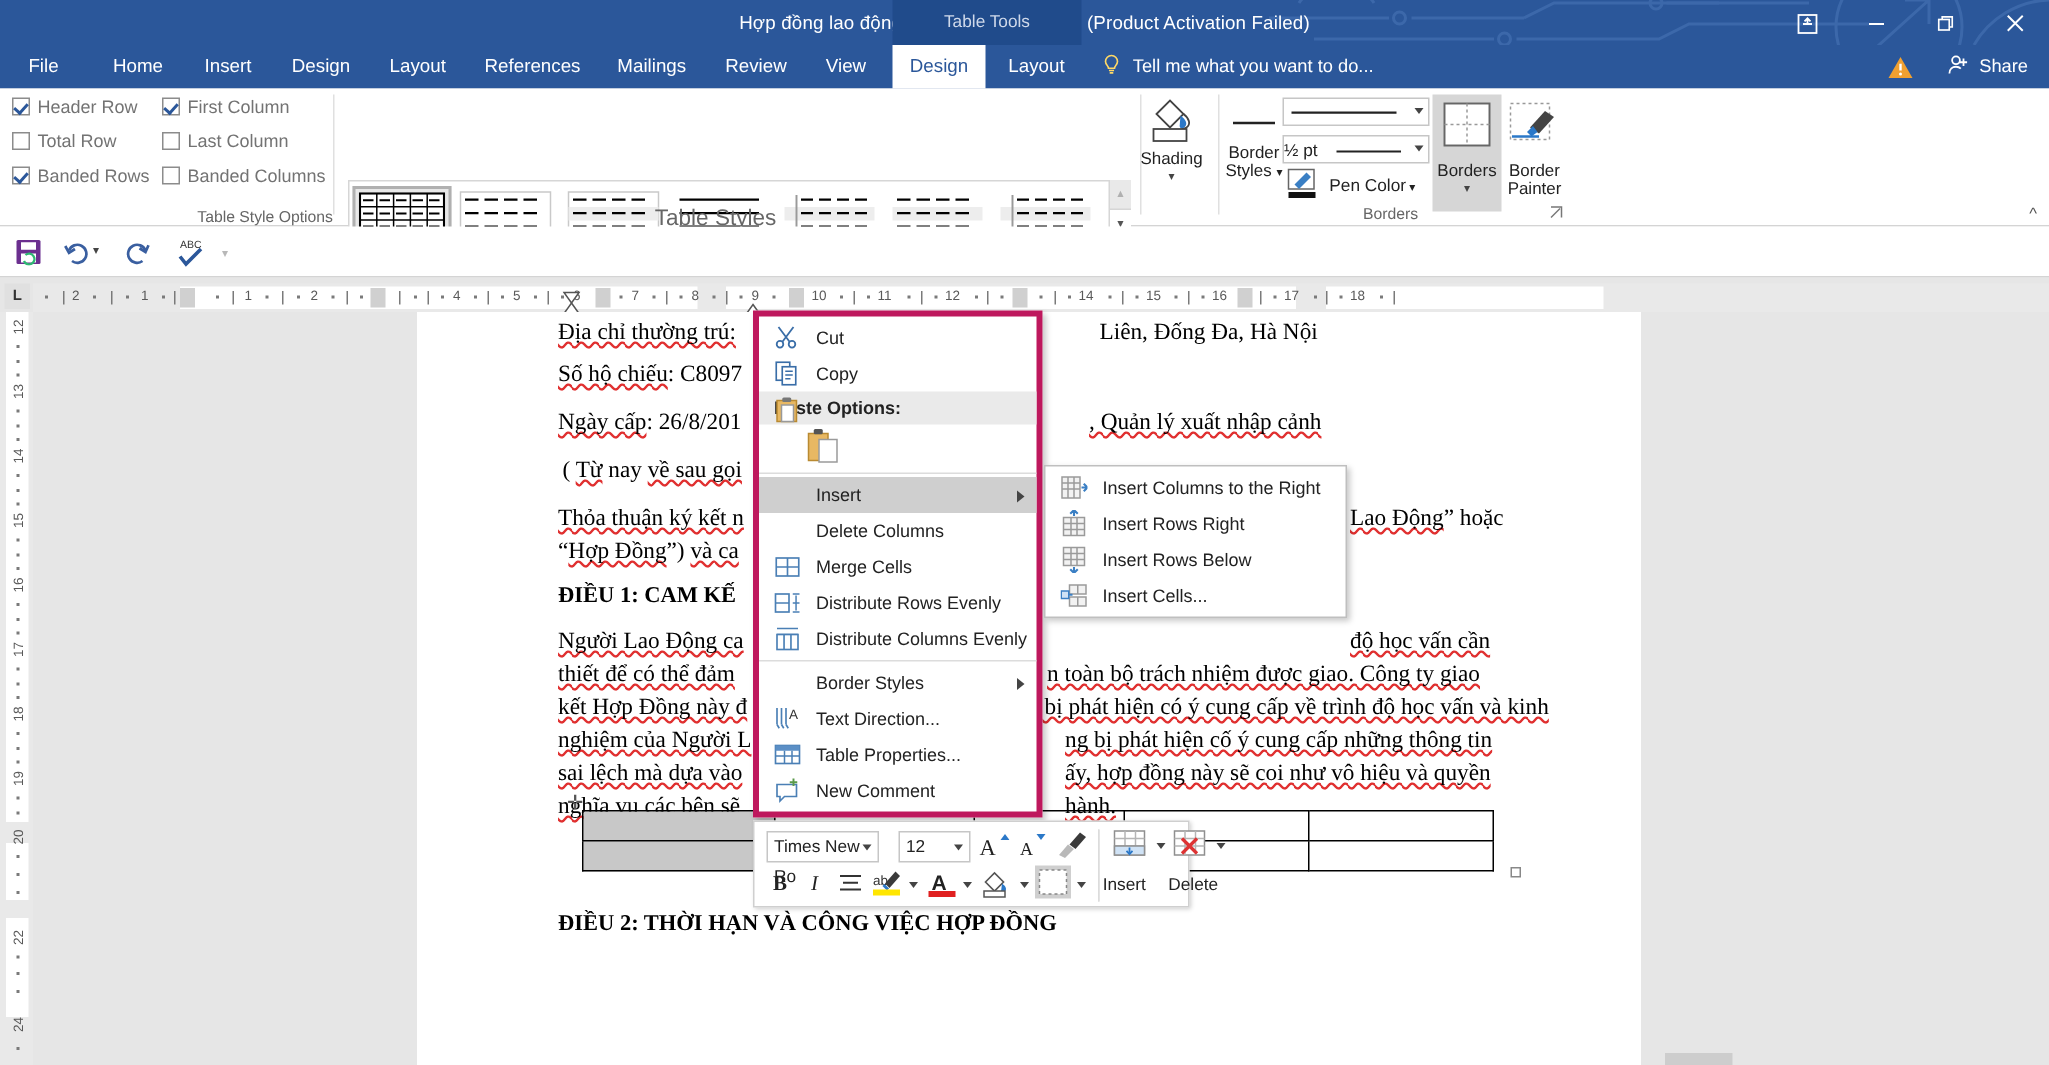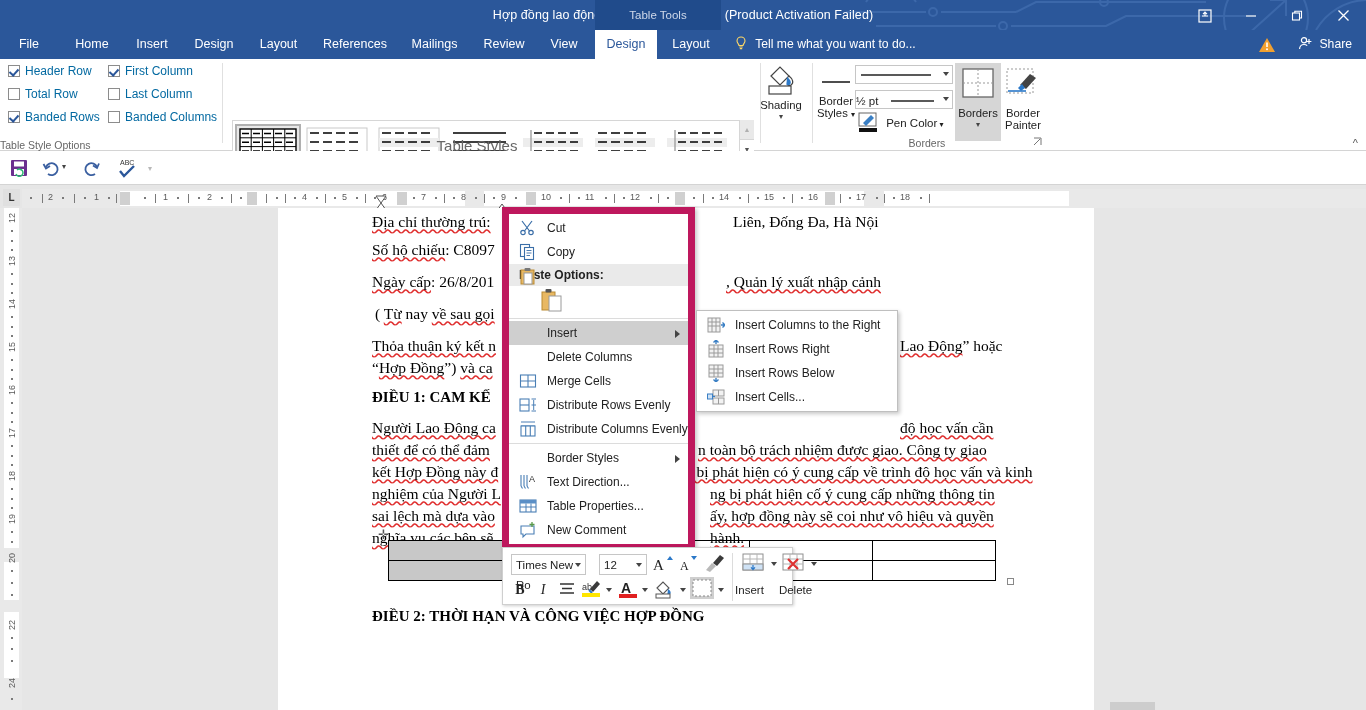--- a/index.html
+++ b/index.html
@@ -61,21 +61,21 @@
   
   .ribbon{
     position:absolute; left:0; top:59px; width:1366px; height:92px;
     background:#fff; border-bottom:1px solid #d4d4d4;
   }
   .ribbon-sep{
     position:absolute; top:4px; width:1px; height:80px; background:#e0e0e0;
   }
 
   
-  .cbrow{ position:absolute; font-size:12px; color:#0369a1; }
+  .cbrow{ position:absolute; font-size:12px; color:#737373; }
   .cb{
     display:inline-block; width:12px; height:12px; border:1px solid #8c8c8c;
     background:#fff; vertical-align:-2px; margin-right:5px; position:relative;
   }
   .cb.checked:after{
     content:""; position:absolute; left:2px; top:1px; width:4px; height:7px;
     border:solid #2b579a; border-width:0 2px 2px 0; transform:rotate(42deg);
   }
 
   
@@ -175,21 +175,21 @@
   .tbl td.shaded{ background:#c8c8c8; }
 
   .tblhandle{
     position:absolute; width:11px;height:11px; border:1px solid #888; background:#fff;
     font-size:9px; line-height:9px; text-align:center; color:#555;
   }
 
   
   .ctxmenu{
     position:absolute; left:502px; top:207px; width:193px;
-    background:#fff; border:7px solid #be185d;
+    background:#fff; border:4px solid #be185d;
     box-shadow:2px 2px 4px rgba(0,0,0,.22);
     font-size:12px; color:#222; padding:2px 0;
   }
   .ctxitem{
     position:relative; height:24px; line-height:24px; padding-left:38px;
     white-space:nowrap;
   }
   .ctxitem.hl{ background:#cfcfcf; }
   .ctxitem.header{ background:#eaeaea; font-weight:bold; height:22px; line-height:22px;padding-left:10px; }
   .ctxitem .ico{
@@ -525,21 +525,21 @@
           <rect x="1" y="2" width="26" height="24" fill="#fff" stroke="#999" stroke-width="1" stroke-dasharray="2 2"></rect>
           <path d="M2 24 H20" stroke="#2b78c8" stroke-width="1.6"></path>
           <path d="M14 18 L24 7 L30 11 L20 22 Z" fill="#444"></path>
           <path d="M12 21 L16 17 L19 21 L15 24 Z" fill="#2b78c8"></path>
         </svg>
     </span>
     <span class="lbl" style="margin-top:6px">Border</span>
     <span class="lbl">Painter</span>
   </div>
 
-  <div style="position:absolute;left:0;top:80px;width:222px;text-align:left;font-size:10.5px;color:#666">Table Style Options</div>
+  <div style="position:absolute;left:0;top:80px;width:222px;text-align:right;font-size:10.5px;color:#666">Table Style Options</div>
   <div style="position:absolute;left:216px;top:78px;width:522px;text-align:center;font-size:15px;color:#666">Table Styles</div>
   <div style="position:absolute;left:812px;top:78px;width:230px;text-align:center;font-size:10.5px;color:#666">Borders</div>
   <div style="position:absolute;left:1033px;top:78px;font-size:9px;color:#777">
     <svg width="10" height="10" viewBox="0 0 10 10">
         <path d="M1 1 H8 V8" fill="none" stroke="#777"></path>
         <path d="M1 8 L7 2" stroke="#777"></path>
       </svg>
   </div>
   <div style="position:absolute;right:8px;top:78px;font-size:11px;color:#555">^</div>
 </div>

